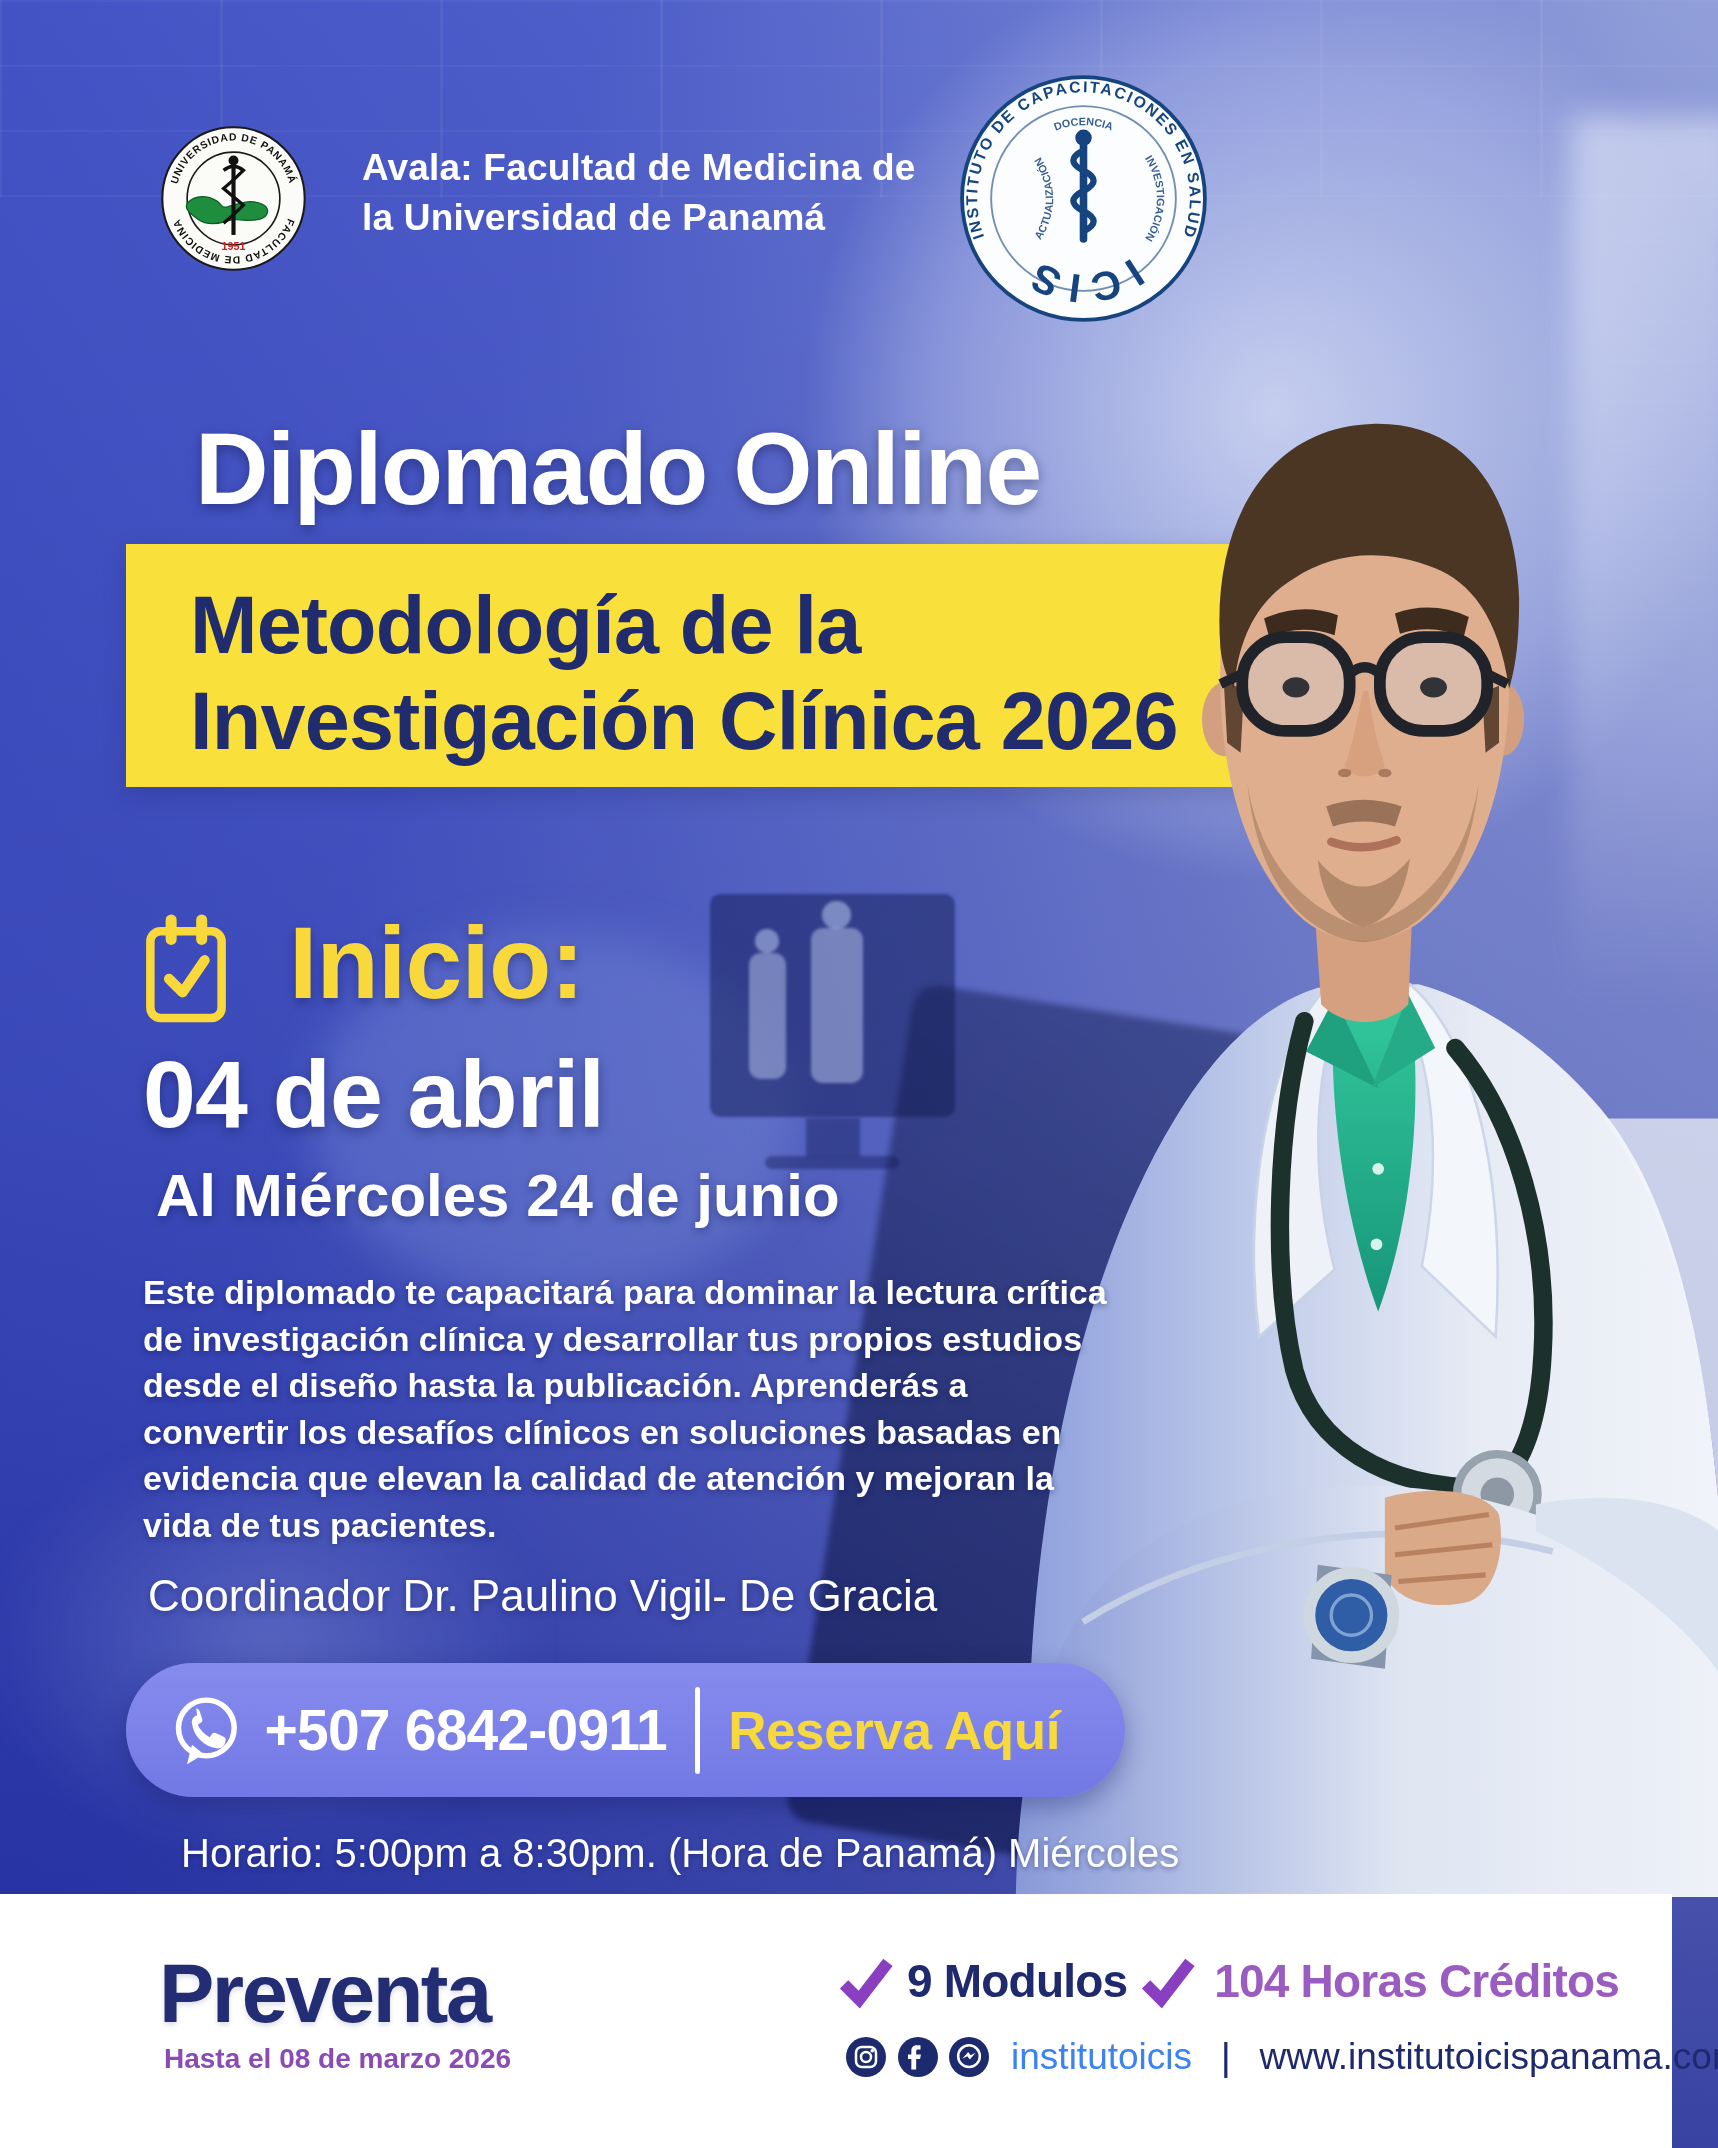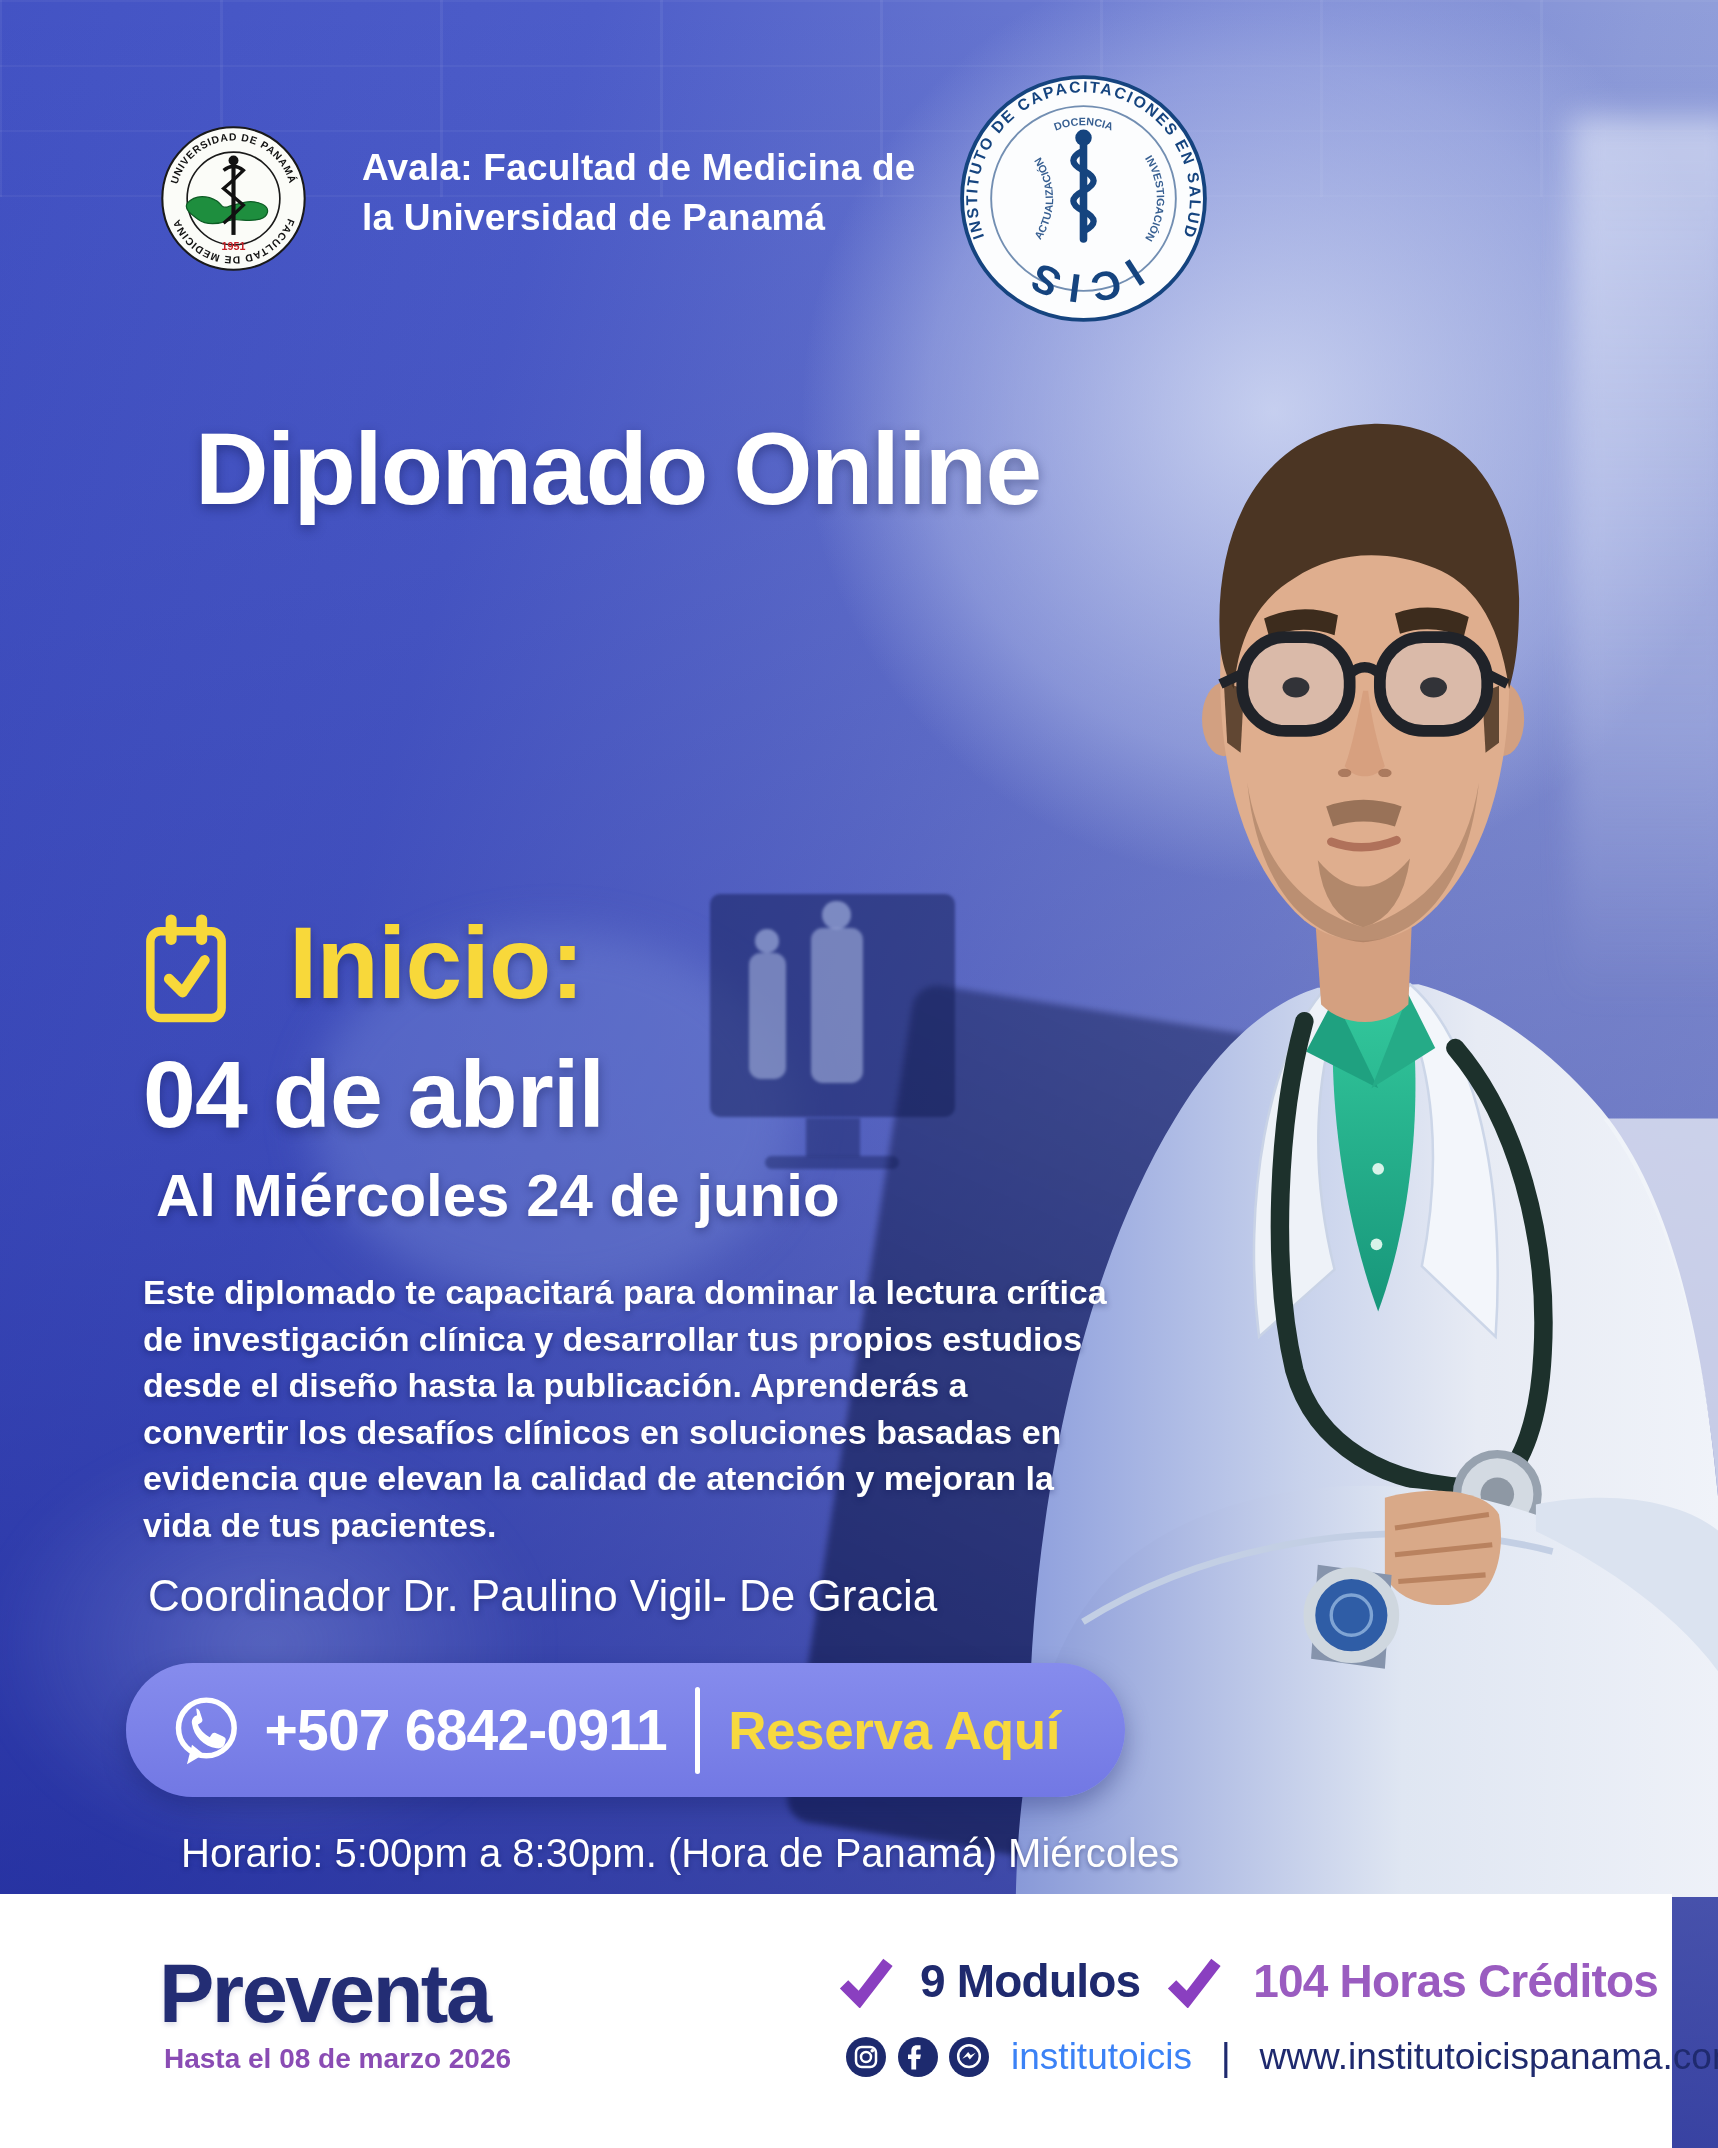--- a/index.html
+++ b/index.html
@@ -69,21 +69,21 @@
   .phone{color:#ffffff;font-weight:bold;font-size:57px;letter-spacing:-0.8px;margin-left:18.5px;white-space:nowrap;}
   .pill-divider{width:4.2px;height:87px;background:#ffffff;border-radius:2.5px;margin:0 28.5px;}
   .cta{color:#f7d93e;font-weight:bold;font-size:53px;letter-spacing:-0.4px;white-space:nowrap;}
   .schedule{left:181px;top:1831px;z-index:3;color:#ffffff;font-weight:400;font-size:40px;
     text-shadow:0 1.7px 5px rgba(10,20,80,0.40);}
   
   .footer{left:0;top:1894px;width:1672px;height:254px;background:#ffffff;z-index:4;}
   .presale-title{position:absolute;left:159px;top:52px;color:#232d74;font-weight:bold;
     font-size:83px;letter-spacing:-2.5px;text-shadow:0 3.4px 5px rgba(70,80,130,0.18);}
   .presale-deadline{position:absolute;left:164px;top:149px;color:#8a4cb4;font-weight:bold;font-size:28px;text-align:center;}
-  .badges{position:absolute;left:839px;top:60px;display:flex;align-items:center;gap:27px;text-align:right;}
+  .badges{position:absolute;left:839px;top:60px;display:flex;align-items:center;gap:14px;text-align:right;}
   .badge-label{font-weight:bold;font-size:46px;letter-spacing:-0.8px;white-space:nowrap;}
   .badge-label.navy{color:#1f2a6e;}
   .badge-label.purple{color:#9a5cc0;margin-left:5px;}
   .check-icon{width:54px;height:54px;flex:0 0 auto;}
   .socialrow{position:absolute;left:846px;top:141px;display:flex;align-items:center;gap:11.7px;}
   .soc{width:40px;height:40px;border-radius:50%;background:#1d2a6e;display:flex;
     align-items:center;justify-content:center;flex:0 0 auto;}
   .soc svg{width:40px;height:40px;}
   .handle{color:#3b82f6;font-weight:400;font-size:37px;margin-left:10px;}
   .sep{color:#1f2a6e;font-weight:400;font-size:39px;margin:0 17px;}
@@ -104,20 +104,26 @@
   <div class="abs monitor">
     <span class="fig small"></span>
       <span class="fig big"></span>
     <span class="fighead h1"></span>
       <span class="fighead h2"></span>
   </div>
   <div class="abs monitor-stand"></div>
   <div class="abs monitor-base"></div>
   <div class="abs laptop"></div>
 
+  <div class="abs highlight-box">
+    <div class="highlight-text">
+      <div>Metodología de la</div>
+      <div>Investigación Clínica 2026</div>
+    </div>
+  </div>
 
   <svg class="abs doctor" viewBox="0 0 529 934" aria-hidden="true">
     <defs>
       <linearGradient id="coatG" x1="0" y1="0" x2="1" y2="0">
         <stop offset="0" stop-color="#8fa0dd"></stop>
           <stop offset="0.40" stop-color="#c9d3ec"></stop>
         <stop offset="0.65" stop-color="#e7ebf4"></stop>
           <stop offset="1" stop-color="#f0f3f9"></stop>
       </linearGradient>
       <linearGradient id="coatG2" x1="0" y1="0" x2="1" y2="0">

